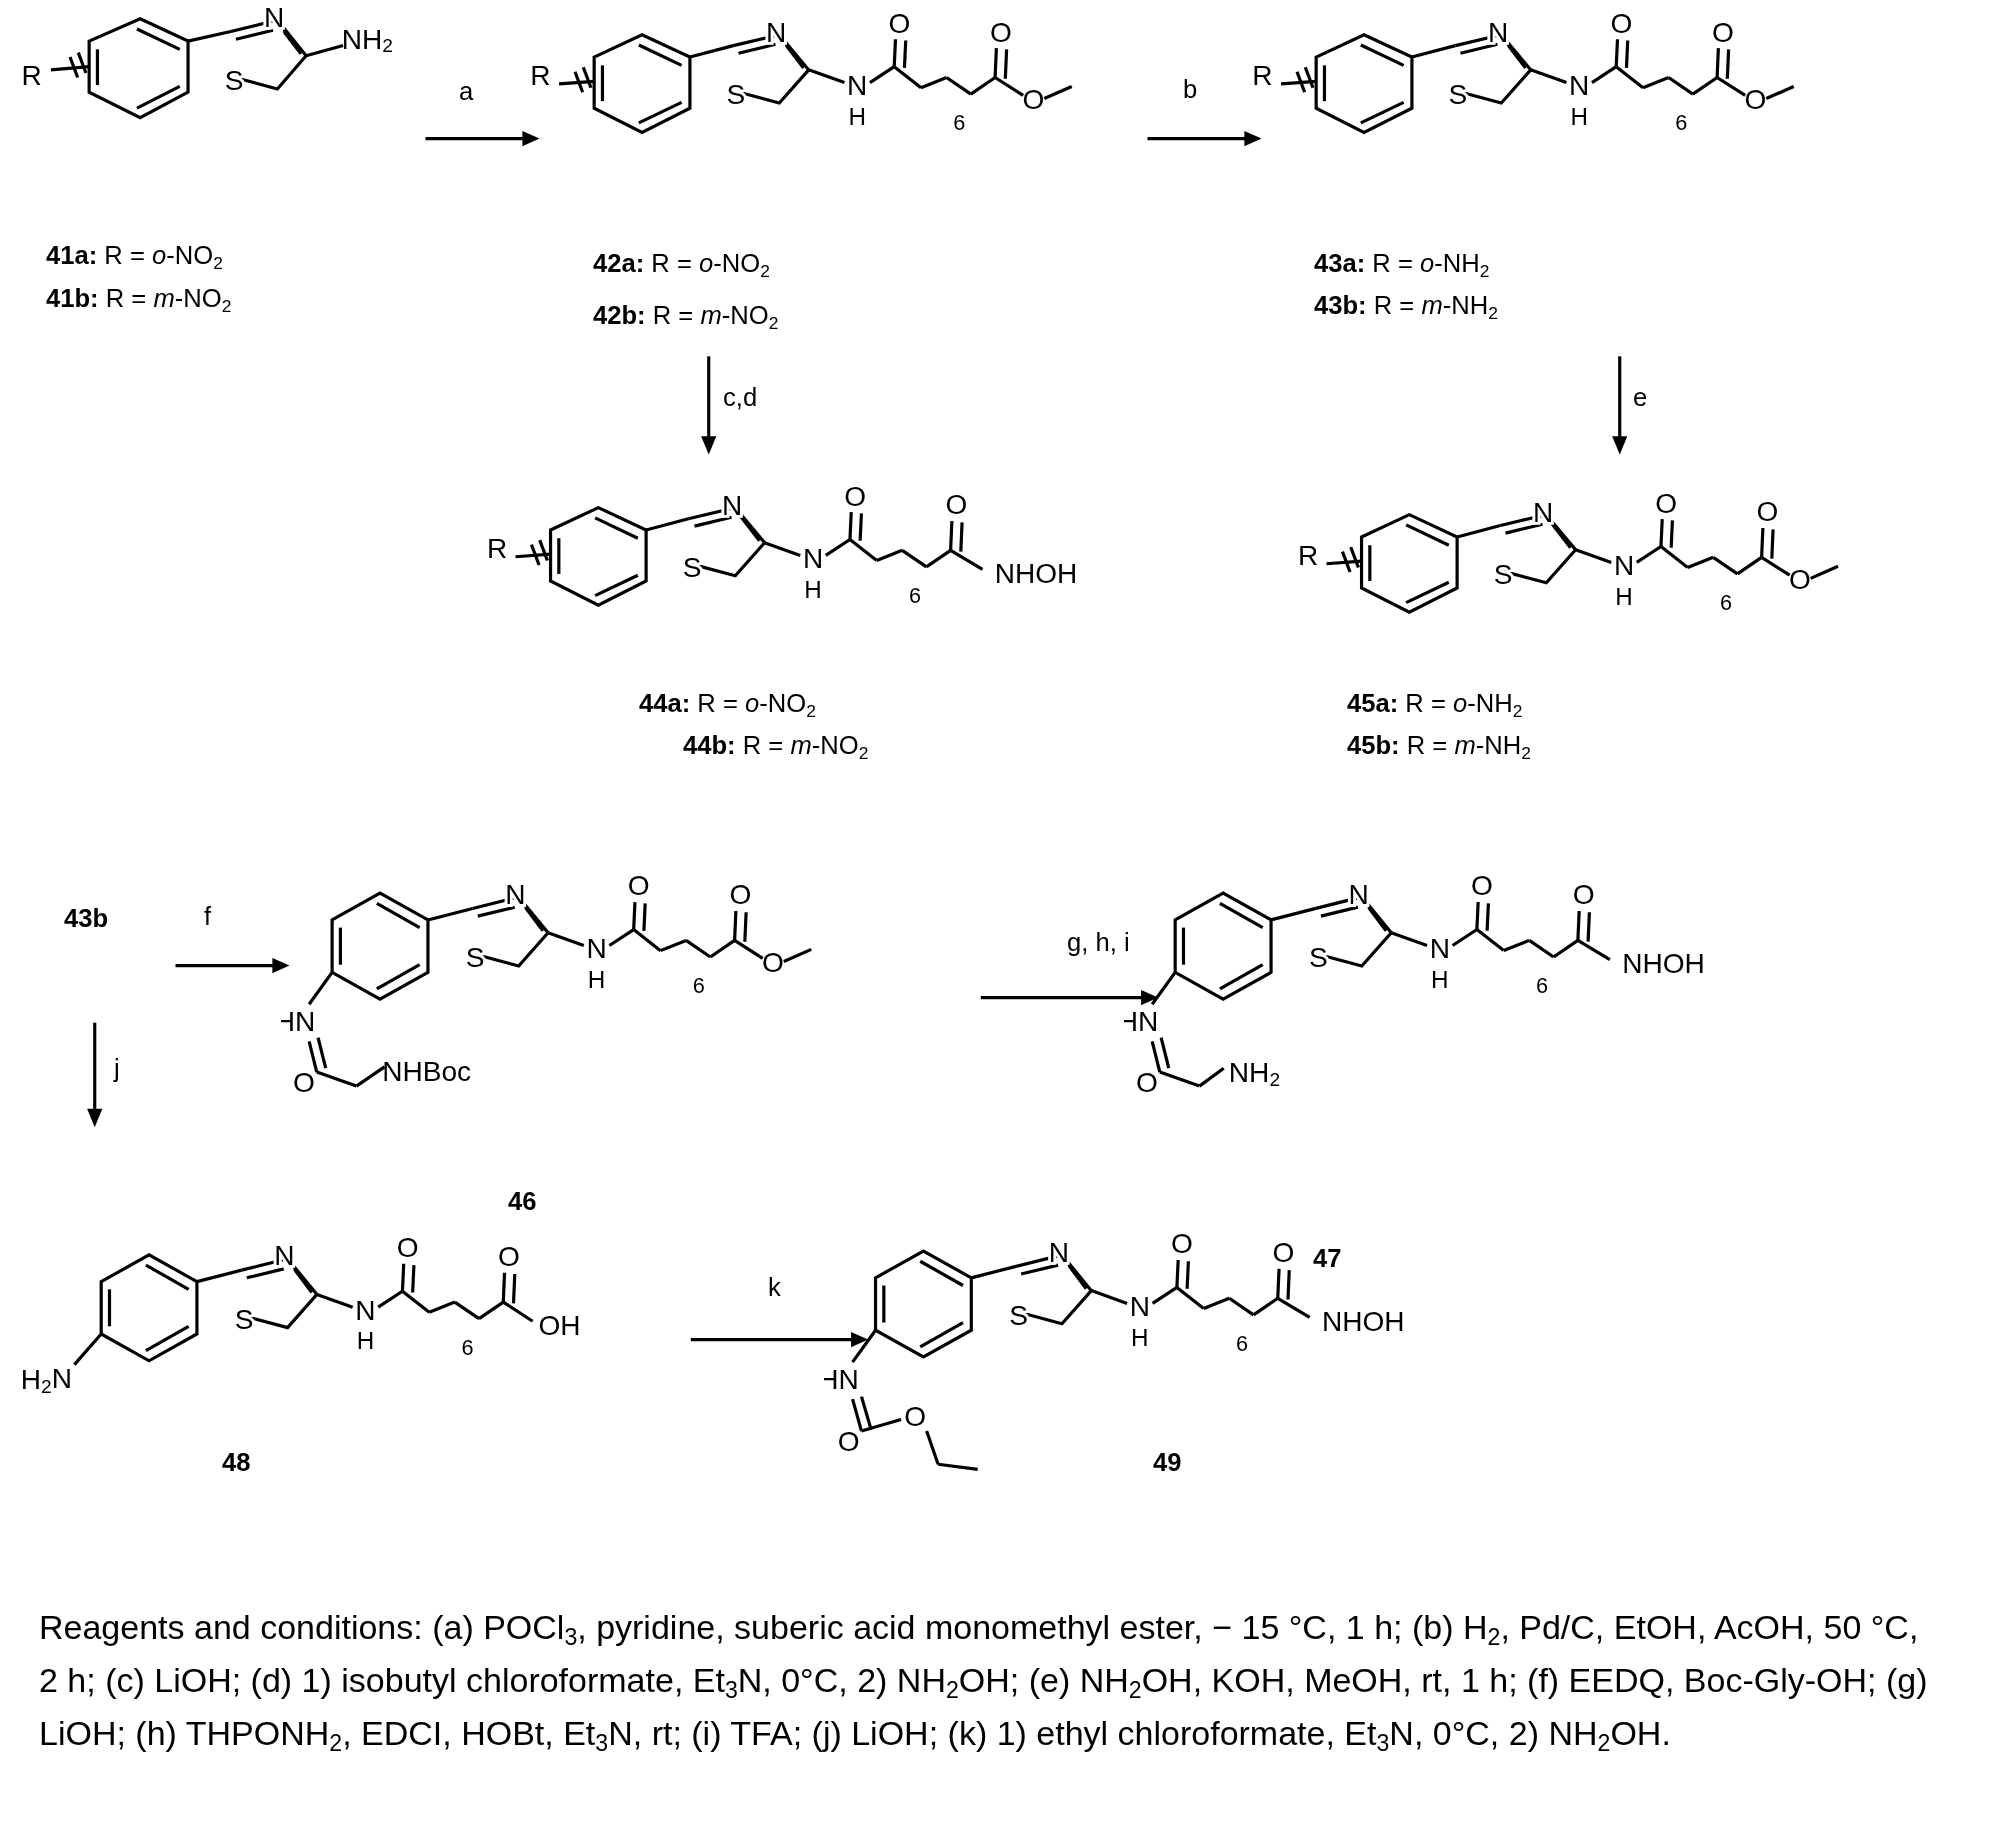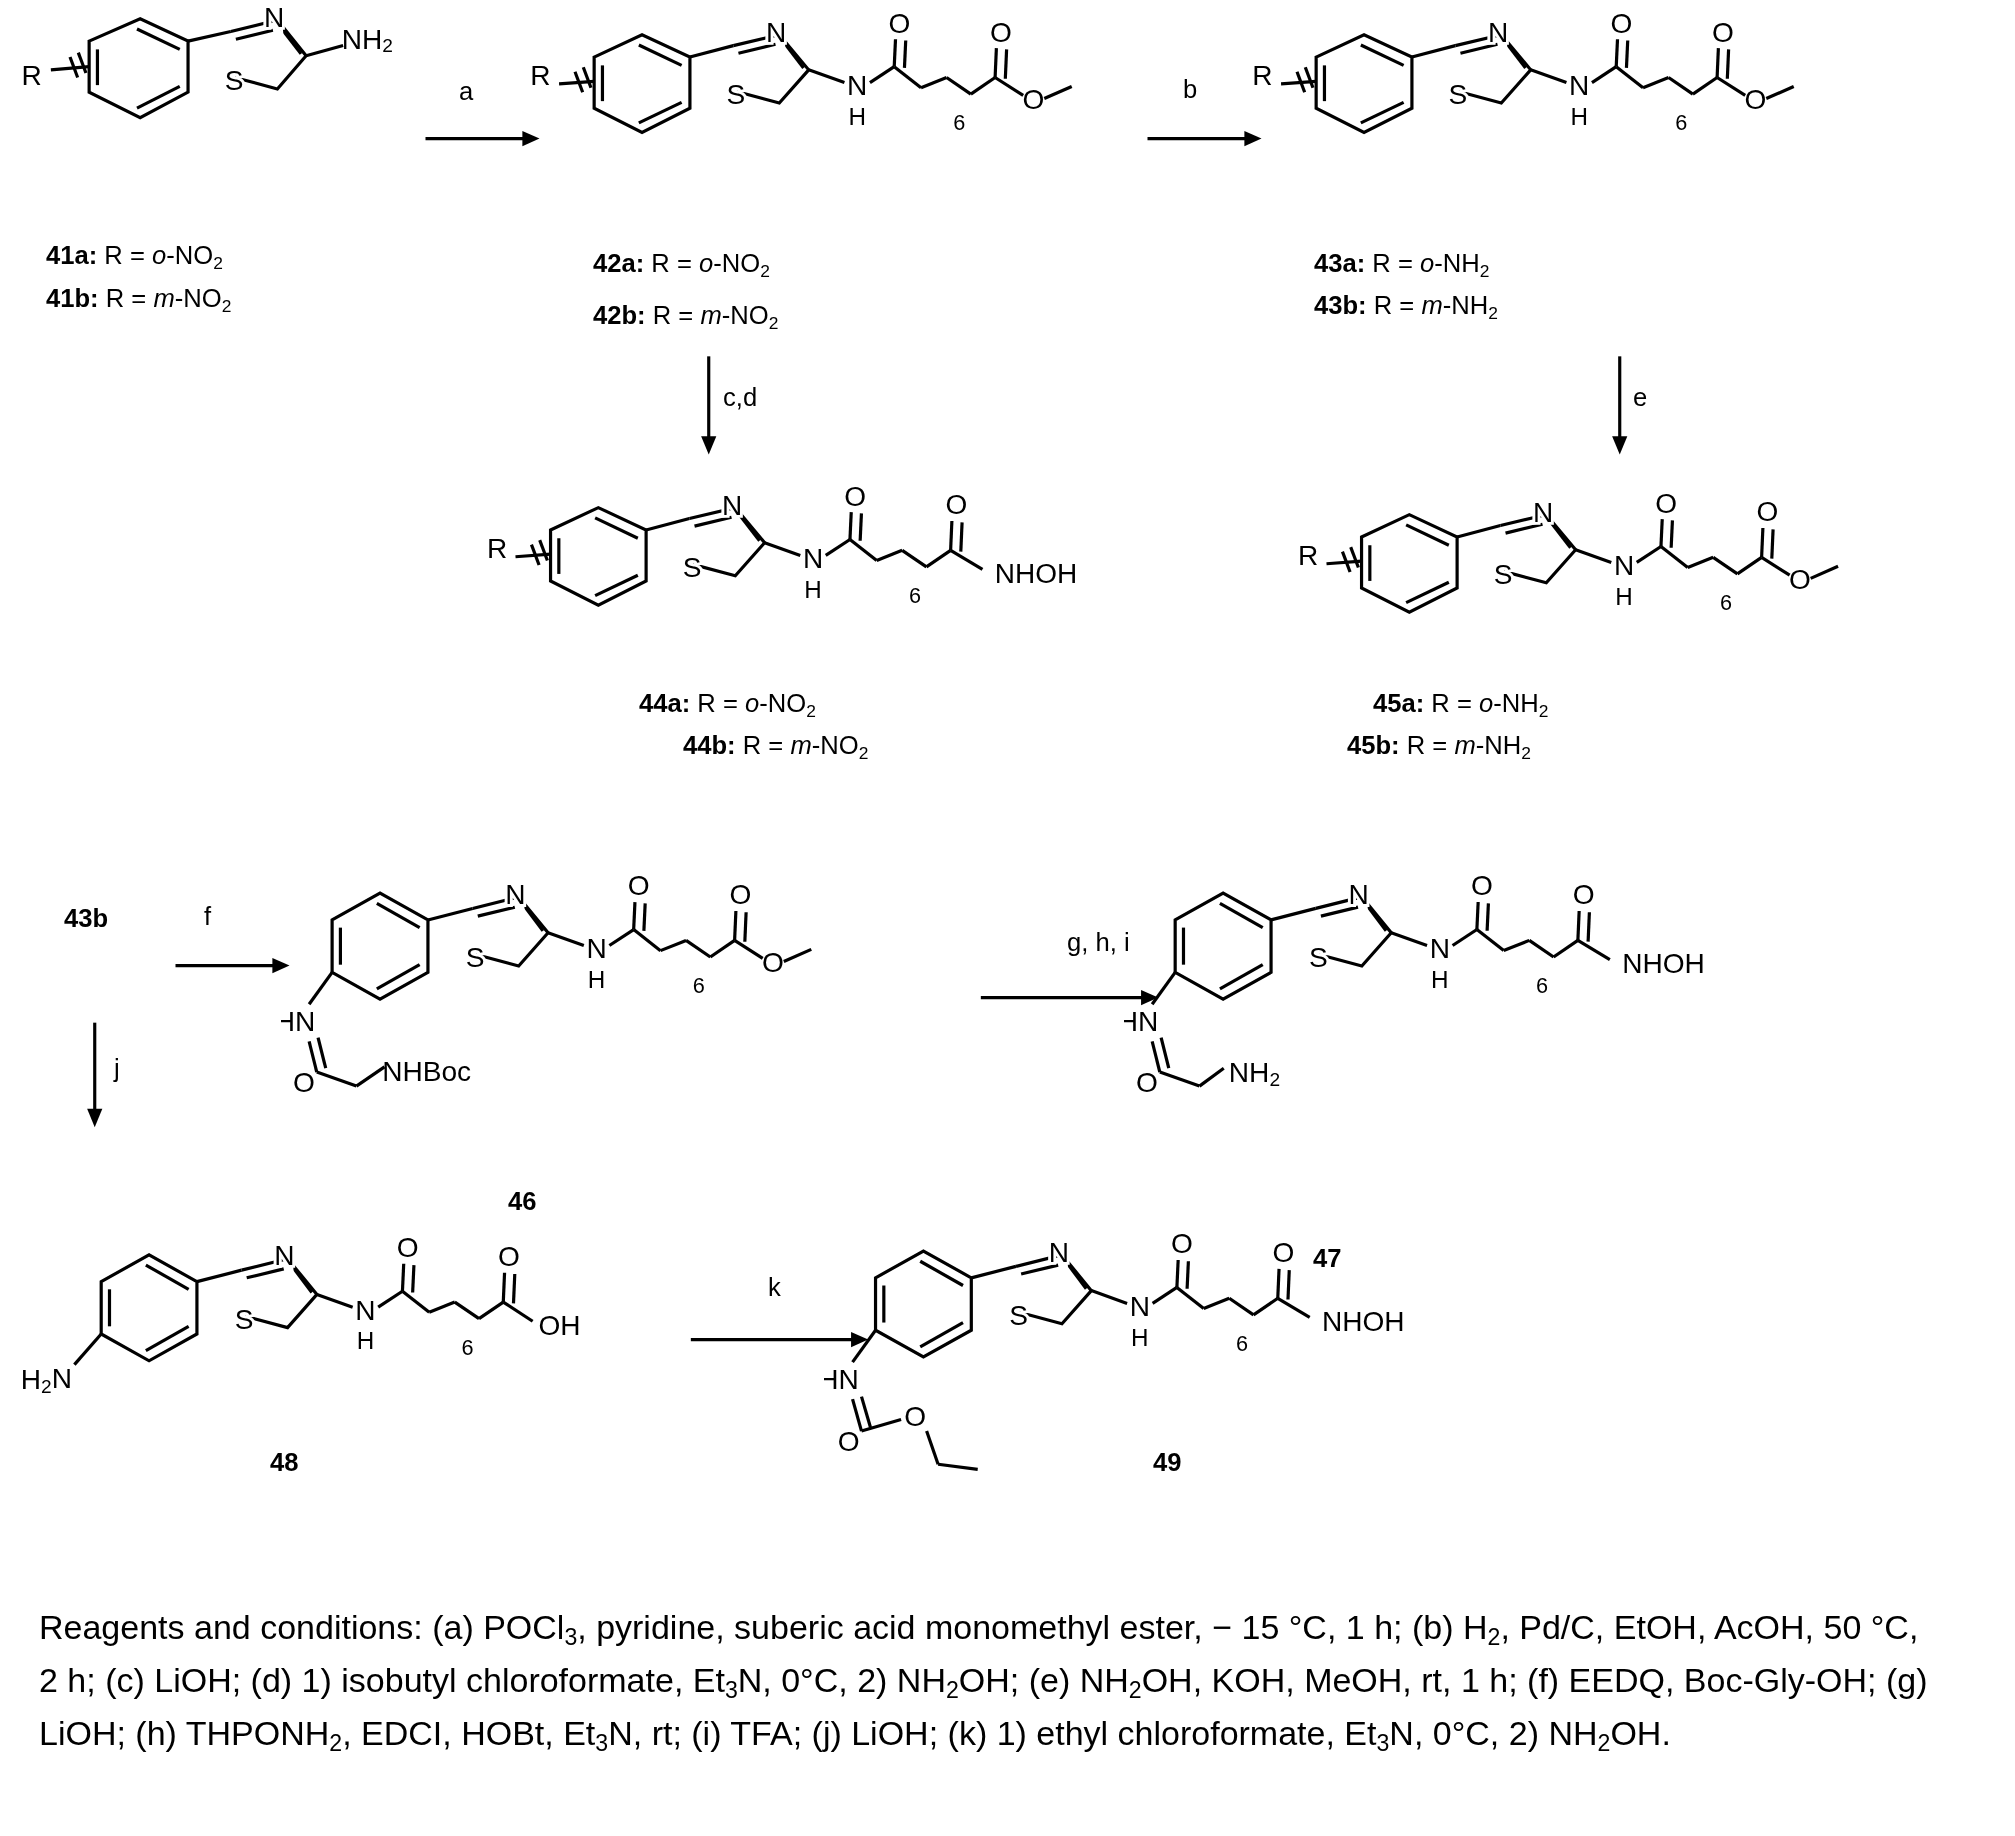--- a/index.html
+++ b/index.html
@@ -304,21 +304,21 @@
         <text x="512" y="176" text-anchor="middle" dominant-baseline="middle" font-size="38">H</text>
         <text x="578" y="30" text-anchor="middle" dominant-baseline="middle">O</text>
         <text x="737" y="44" text-anchor="middle" dominant-baseline="middle">O</text>
         <text x="788" y="150" text-anchor="middle" dominant-baseline="middle">O</text>
         <text x="16" y="112" text-anchor="middle" dominant-baseline="middle">R</text>
         <text x="672" y="186" text-anchor="middle" dominant-baseline="middle" font-size="34">6</text>
       </g>
     </svg>
   </div>
 
-  <div class="cmpd" style="left:1347px; top:689px;margin-left:26px;">
+  <div class="cmpd" style="left:1347px; top:689px;">
     <b>45a:</b> R = <i>o</i>-NH<sub>2</sub>
   </div>
   <div class="cmpd" style="left:1347px; top:731px;">
     <b>45b:</b> R = <i>m</i>-NH<sub>2</sub>
   </div>
 
   <div class="num" style="left:64px; top:904px;">43b</div>
 
   <div class="struct" style="left:172px; top:939px;">
     <svg width="121" height="38" viewBox="0 0 190 60">
@@ -470,21 +470,21 @@
         <text x="542" y="154" text-anchor="middle" dominant-baseline="middle">N</text>
         <text x="542" y="202" text-anchor="middle" dominant-baseline="middle" font-size="38">H</text>
         <text x="608" y="56" text-anchor="middle" dominant-baseline="middle">O</text>
         <text x="767" y="70" text-anchor="middle" dominant-baseline="middle">O</text>
         <text x="846" y="178" text-anchor="middle" dominant-baseline="middle">OH</text>
         <text x="702" y="212" text-anchor="middle" dominant-baseline="middle" font-size="34">6</text>
         <text x="42" y="262" text-anchor="middle" dominant-baseline="middle">H<tspan font-size="30" dy="10">2</tspan><tspan font-size="44" dy="-10">N</tspan></text>
       </g>
     </svg>
   </div>
-  <div class="num" style="left:222px; top:1448px;margin-left:48px;">48</div>
+  <div class="num" style="left:222px; top:1448px;">48</div>
 
   <div class="struct" style="left:687px; top:1313px;">
     <svg width="185" height="38" viewBox="0 0 290 60">
       <line x1="5" y1="42" x2="265" y2="42" stroke="#000" stroke-width="5"></line>
       <polygon points="285,42 258,30 258,54" fill="#000"></polygon>
     </svg>
   </div>
   <div class="cond" style="left:768px; top:1273px;">k</div>
 
   <div class="struct" style="left:824px; top:1214px;">

